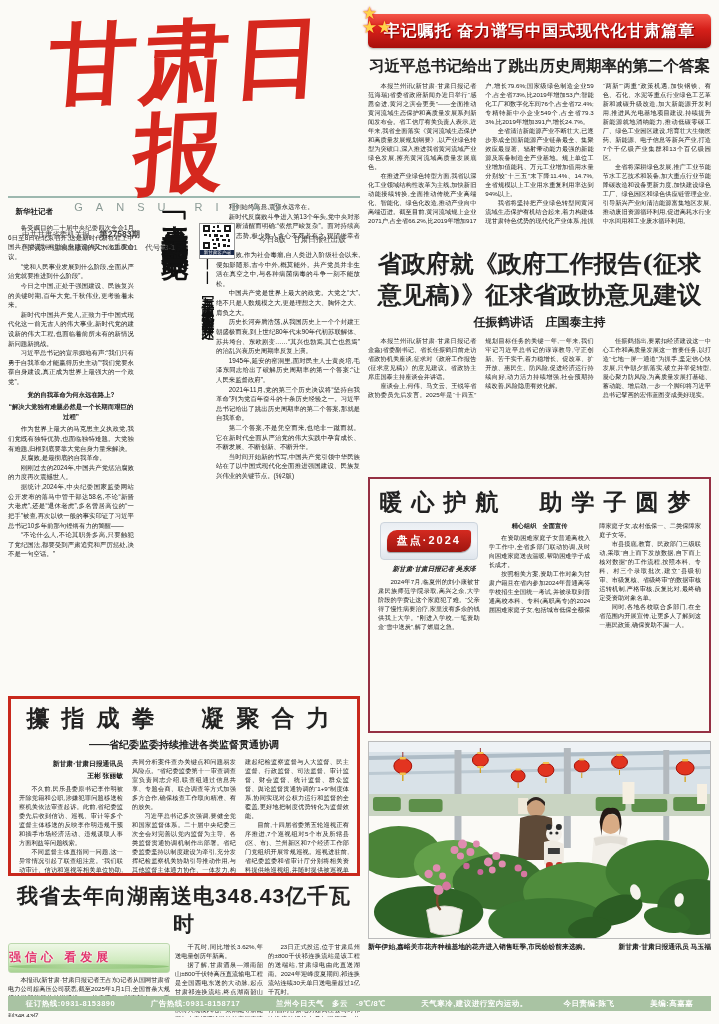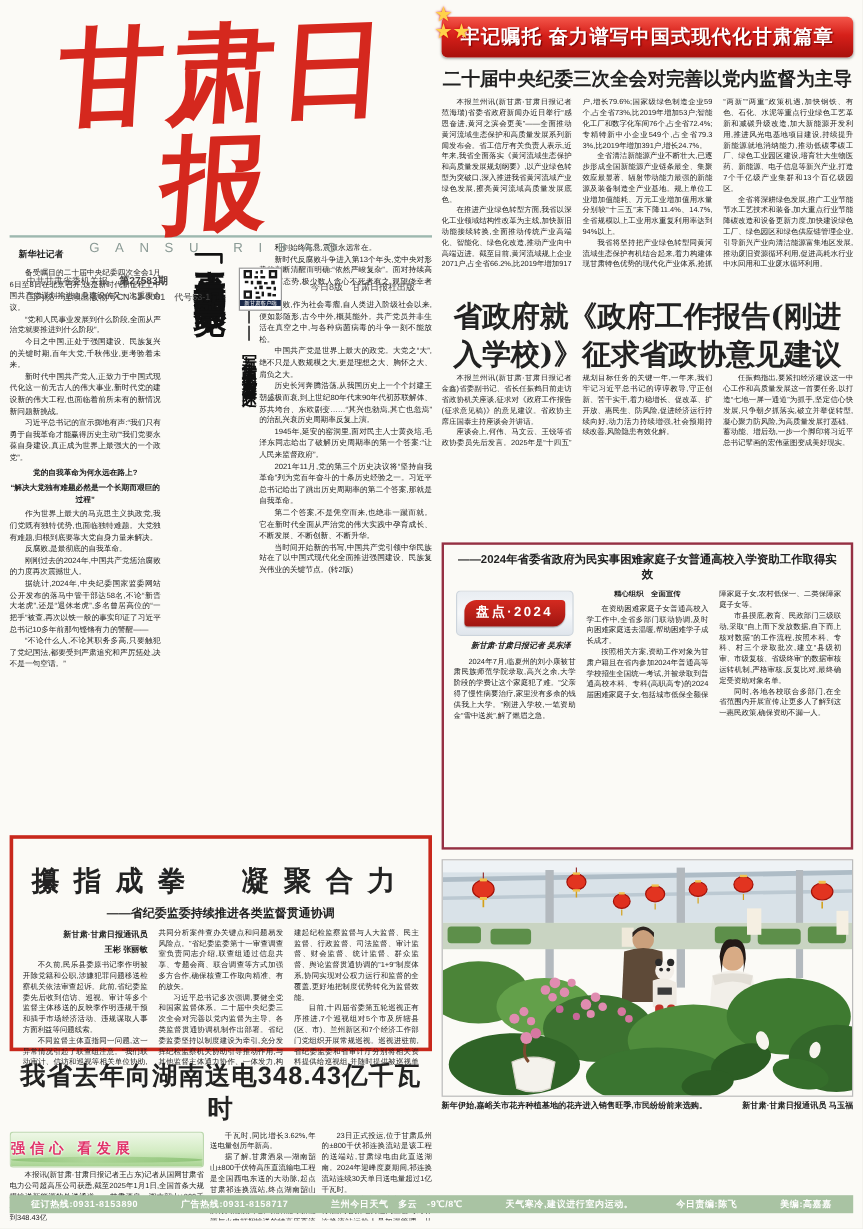--- a/index.html
+++ b/index.html
@@ -27,21 +27,21 @@
   .commentary{display:flex;gap:0;height:488px;margin-top:4px;}
   .c-left{width:126px;font-size:6.4px;line-height:1.5;overflow:hidden;}
   .c-byline{font-weight:bold;font-size:7.5px;margin:4px 0 6px 1em;}
   .v-head{width:52px;writing-mode:vertical-rl;font-size:27px;font-weight:900;
           font-family:"Liberation Sans",sans-serif;letter-spacing:2px;line-height:1;
           text-align:justify;color:#111;margin:0 2px;}
   .v-sub{width:26px;writing-mode:vertical-rl;font-size:12.5px;font-weight:bold;
          padding-top:55px;letter-spacing:2px;color:#111;}
   .c-right{flex:1;font-size:6.4px;line-height:1.5;overflow:hidden;}
   
-  .fist-box{margin-top:6px;border:3px solid #c8281c;padding:18px 8px;height:180px;box-sizing:border-box;}
+  .fist-box{margin-top:6px;border:3px solid #c8281c;padding:2px 8px;height:180px;box-sizing:border-box;}
   .fist-title{font-family:"DejaVu Serif",serif;font-weight:900;font-size:23px;text-align:center;
               letter-spacing:12px;margin:2px 0 4px;}
   .fist-sub{font-size:10px;font-weight:bold;text-align:center;margin-bottom:6px;}
   .fist-cols{column-count:3;column-gap:9px;font-size:6.2px;line-height:1.45;height:118px;overflow:hidden;}
   .byline-blk{text-align:right;font-weight:bold;font-size:6.8px;line-height:1.8;margin-bottom:3px;}
   
   .power{margin-top:6px;}
   .power-h{font-size:21px;font-weight:900;letter-spacing:1px;text-align:center;margin:0 0 5px;}
   .power-row{display:flex;gap:5px;height:74px;overflow:hidden;}
   .power-c1{width:162px;font-size:6.2px;line-height:1.45;overflow:hidden;}
@@ -220,38 +220,39 @@
     </div>
   </div>
 
   <div class="right-region">
 
     <div class="top-banner">
       <div class="banner-stars">★<br>★★</div>
       <div class="top-banner-text">牢记嘱托 奋力谱写中国式现代化甘肃篇章</div>
     </div>
 
-    <div class="green-h">二十届中央纪委三次全会对完善以党内监督为主导</div>
+    <div class="green-h">习近平总书记给出了跳出历史周期率的第二个答案</div>
     <div class="cols3 green-cols">
         <p class="para">本报兰州讯(新甘肃·甘肃日报记者范海瑞)省委省政府新闻办近日举行“感恩奋进,黄河之滨会更美”——全面推动黄河流域生态保护和高质量发展系列新闻发布会。省工信厅有关负责人表示,近年来,我省全面落实《黄河流域生态保护和高质量发展规划纲要》,以产业绿色转型为突破口,深入推进我省黄河流域产业绿色发展,擦亮黄河流域高质量发展底色。</p>
         <p class="para">在推进产业绿色转型方面,我省以深化工业领域结构性改革为主线,加快新旧动能接续转换,全面推动传统产业高端化、智能化、绿色化改造,推动产业向中高端迈进。截至目前,黄河流域规上企业2071户,占全省66.2%,比2019年增加917户,增长79.6%;国家级绿色制造企业59个,占全省73%,比2019年增加53户;智能化工厂和数字化车间76个,占全省72.4%;专精特新中小企业549个,占全省79.33%,比2019年增加391户,增长24.7%。</p>
         <p class="para">全省清洁新能源产业不断壮大,已逐步形成全国新能源产业链条最全、集聚效应最显著、辐射带动能力最强的新能源及装备制造全产业基地。规上单位工业增加值能耗、万元工业增加值用水量分别较“十三五”末下降11.4%、14.7%,全省规模以上工业用水重复利用率达到94%以上。</p>
         <p class="para">我省将坚持把产业绿色转型同黄河流域生态保护有机结合起来,着力构建体现甘肃特色优势的现代化产业体系,抢抓“两新”“两重”政策机遇,加快钢铁、有色、石化、水泥等重点行业绿色工艺革新和减碳升级改造,加大新能源开发利用,推进风光电基地项目建设,持续提升新能源就地消纳能力,推动低碳零碳工厂、绿色工业园区建设,培育壮大生物医药、新能源、电子信息等新兴产业,打造7个千亿级产业集群和13个百亿级园区。</p>
         <p class="para">全省将深耕绿色发展,推广工业节能节水工艺技术和装备,加大重点行业节能降碳改造和设备更新力度,加快建设绿色工厂、绿色园区和绿色供应链管理企业,引导新兴产业向清洁能源富集地区发展,推动废旧资源循环利用,促进高耗水行业中水回用和工业废水循环利用。</p>
       </div>
 
-    <div class="report-h">省政府就《政府工作报告(刚进入学校)》征求省政协意见建议</div>
+    <div class="report-h">省政府就《政府工作报告(征求意见稿)》征求省政协意见建议</div>
+    <div class="report-sub">任振鹤讲话　庄国泰主持</div>
     <div class="cols3 report-cols">
         <p class="para">本报兰州讯(新甘肃·甘肃日报记者金鑫)省委副书记、省长任振鹤日前走访省政协机关座谈,征求对《政府工作报告(征求意见稿)》的意见建议。省政协主席庄国泰主持座谈会并讲话。</p>
         <p class="para">座谈会上,何伟、马文云、王锐等省政协委员先后发言。2025年是“十四五”规划目标任务的关键一年,一年来,我们牢记习近平总书记的谆谆教导,守正创新、苦干实干,着力稳增长、促改革、扩开放、惠民生、防风险,促进经济运行持续向好,动力活力持续增强,社会预期持续改善,风险隐患有效化解。</p>
         <p class="para">任振鹤指出,要紧扣经济建设这一中心工作和高质量发展这一首要任务,以打造“七地一屏一通道”为抓手,坚定信心快发展,只争朝夕抓落实,破立并举促转型,凝心聚力防风险,为高质量发展打基础、蓄动能、增后劲,一步一个脚印将习近平总书记擘画的宏伟蓝图变成美好现实。</p>
       </div>
 
     <div class="warm-box">
-      <div class="warm-sub">——2024年省委省政府为民实事困难家庭子女普通高校入学资助工作取得实效</div>
+      <div class="warm-title">暖心护航　助学子圆梦</div>
       <div class="warm-cols">
         <div class="badge">
           <span class="badge-pill">盘点·2024</span>
         </div>
         <div class="warm-byline">新甘肃·甘肃日报记者 吴东泽</div>
         <div>
             <p class="para">2024年7月,临夏州的刘小康被甘肃民族师范学院录取,高兴之余,大学阶段的学费让这个家庭犯了难。“父亲得了慢性病要治疗,家里没有多余的钱供我上大学。”刚进入学校,一笔资助金“雪中送炭”,解了燃眉之急。</p>
             <p class="lead">精心组织　全面宣传</p>
             <p class="para">在资助困难家庭子女普通高校入学工作中,全省多部门联动协调,及时向困难家庭送去温暖,帮助困难学子成长成才。</p>
             <p class="para">按照相关方案,资助工作对象为甘肃户籍且在省内参加2024年普通高等学校招生全国统一考试,并被录取到普通高校本科、专科(高职高专)的2024届困难家庭子女,包括城市低保全额保障家庭子女,农村低保一、二类保障家庭子女等。</p>

